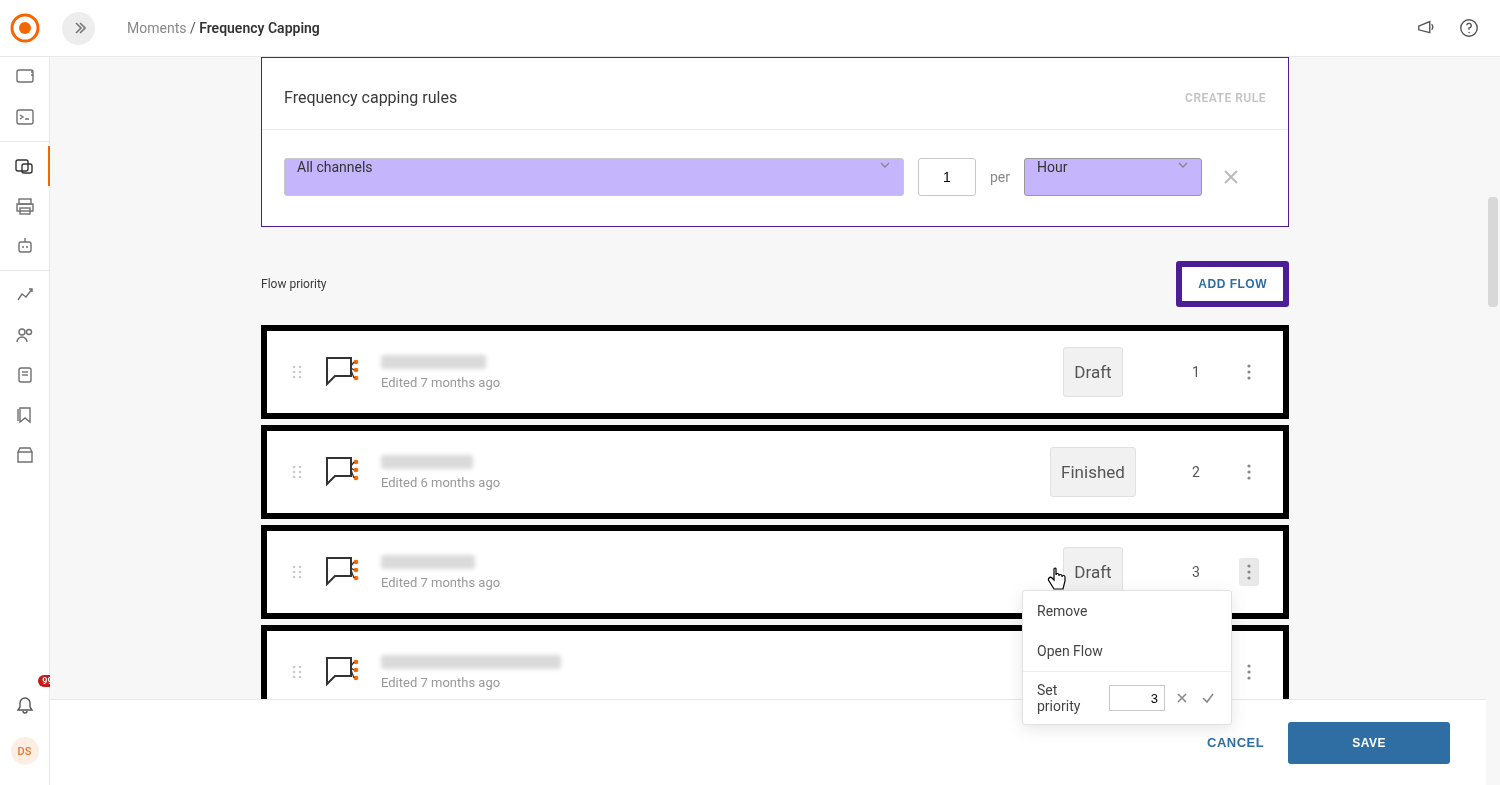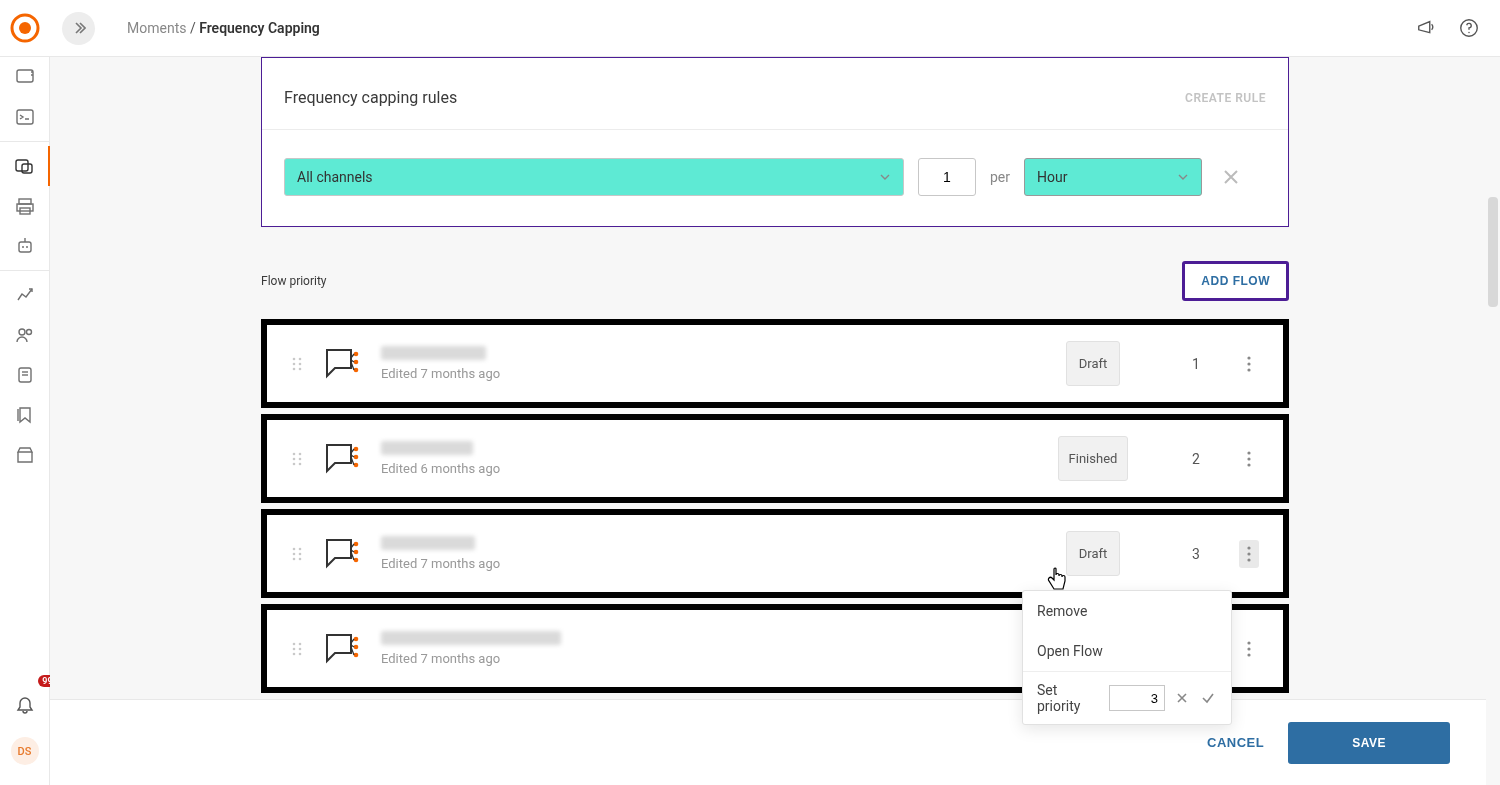--- a/index.html
+++ b/index.html
@@ -30,44 +30,44 @@
 
 .main { position: absolute; top: 57px; left: 50px; right: 0; bottom: 0; background: #f7f7f7; overflow: hidden; }
 .content { width: 1028px; margin: 0 auto; }
 
 
 .fc-card { background: #fff; border: 1px solid #4c1d95; box-shadow: 0 1px 2px rgba(0,0,0,0.02); padding: 30px 0; }
 .fc-header { display: flex; align-items: center; justify-content: space-between; padding: 0 22px 22px 22px; border-bottom: 1px solid #ececec; }
 .fc-title { font-size: 16px; color: #3a3a3a; }
 .create-rule { font-size: 12px; font-weight: 600; letter-spacing: .5px; color: #c3c3c3; cursor: default; }
 .fc-rule-row { display: flex; align-items: center; gap: 14px; padding: 28px 22px 0 22px; }
-.select-box { height: 38px; border: 1px solid #c7c7c7; border-radius: 3px; display: flex; align-items: center; justify-content: space-between; padding: 0 12px; font-size: 14px; color: #333; cursor: pointer; background: #5eead4; }
+.select-box { height: 38px; border: 1px solid #c7c7c7; border-radius: 3px; display: flex; align-items: flex-start; justify-content: space-between; padding: 0 12px; font-size: 14px; color: #333; cursor: pointer; background: #c4b5fd; }
 .select-channels { flex: 0 0 620px; }
 .num-input { width: 58px; height: 38px; border: 1px solid #c7c7c7; border-radius: 3px; text-align: center; font-size: 14px; }
 .per-label { color: #888; font-size: 14px; }
 .select-time { flex: 0 0 178px; border-color: #999; }
 .rule-x { color: #bbb; cursor: pointer; padding: 6px; }
 
 
 .fp-section { margin-top: 34px; }
 .fp-header { display: flex; justify-content: space-between; align-items: center; padding: 0 0 18px 0; }
 .fp-title { font-size: 12px; color: #3a3a3a; }
-.add-flow-btn { border: 3px solid #4c1d95; color: #2e6ea3; background: #fff; font-size: 12px; font-weight: 600; letter-spacing: .5px; padding: 10px 16px; border-radius: 3px; cursor: pointer; }
+.add-flow-btn { border: 6px solid #4c1d95; color: #2e6ea3; background: #fff; font-size: 12px; font-weight: 600; letter-spacing: .5px; padding: 10px 16px; border-radius: 3px; cursor: pointer; }
 .fp-columns { display: flex; padding: 6px 52px 10px 100px; color: #999; font-size: 13px; }
 .fp-columns .col-flow { flex: 1; }
 .fp-columns .col-status { width: 120px; text-align: center; }
 .fp-columns .col-priority { width: 80px; text-align: center; }
 
 .flow-row { background: #fff; border: 6px solid #000000; margin-bottom: 6px; display: flex; align-items: center; padding: 16px 24px; gap: 18px; }
 .drag-handle { color: #c9c9c9; cursor: grab; width: 14px; }
 .flow-icon { width: 40px; height: 36px; color: #333; flex: 0 0 40px; }
 .flow-text { flex: 1; }
 .flow-name-blur { background: #dadada; height: 14px; width: 120px; border-radius: 2px; filter: blur(2px); margin-bottom: 6px; }
 .flow-sub { font-size: 13px; color: #999; }
-.status-pill { background: #f1f1f1; border: 1px solid #e1e1e1; border-radius: 3px; padding: 14px 10px; font-size: 13px; color: #555; width: auto; min-width: 54px; text-align: center; }
+.status-pill { background: #f1f1f1; border: 1px solid #e1e1e1; border-radius: 3px; padding: 14px 10px; font-size: 17px; color: #555; width: auto; min-width: 54px; text-align: center; }
 .status-wrap { width: 120px; display: flex; justify-content: center; }
 .prio-wrap { width: 50px; text-align: center; font-size: 14px; color: #555; }
 .row-menu { color: #888; cursor: pointer; padding: 6px 8px; border-radius: 3px; }
 .row-menu.active { background: #e9e9e9; }
 
 
 .ctx-menu { position: absolute; top: 533px; left: 972px; width: 210px; background: #fff; border: 1px solid #e1e1e1; box-shadow: 0 4px 16px rgba(0,0,0,0.1); border-radius: 3px; z-index: 50; }
 .ctx-item { padding: 12px 14px; font-size: 14px; color: #444; cursor: pointer; }
 .ctx-priority { border-top: 1px solid #eee; padding: 10px 14px; display: flex; align-items: center; gap: 8px; font-size: 14px; color: #444; }
 .ctx-priority input { width: 56px; height: 26px; border: 1px solid #c7c7c7; text-align: right; padding-right: 6px; font-size: 13px; }

